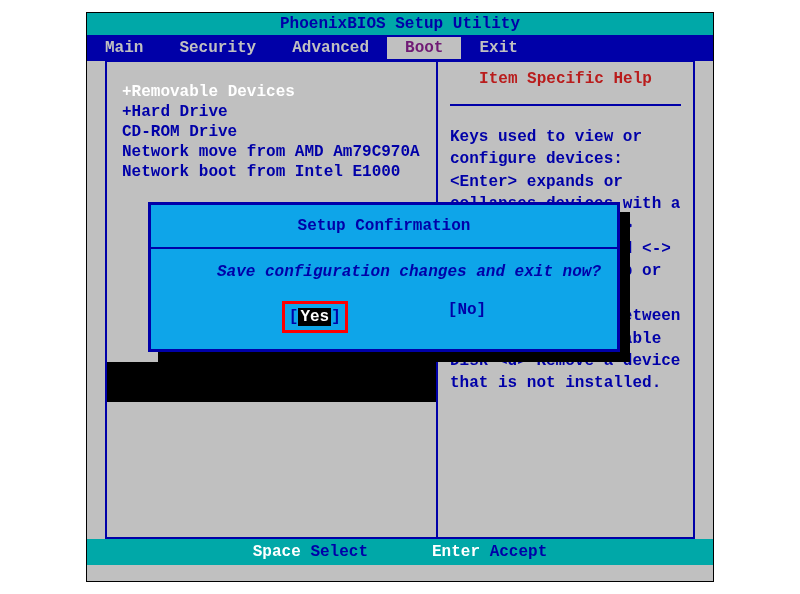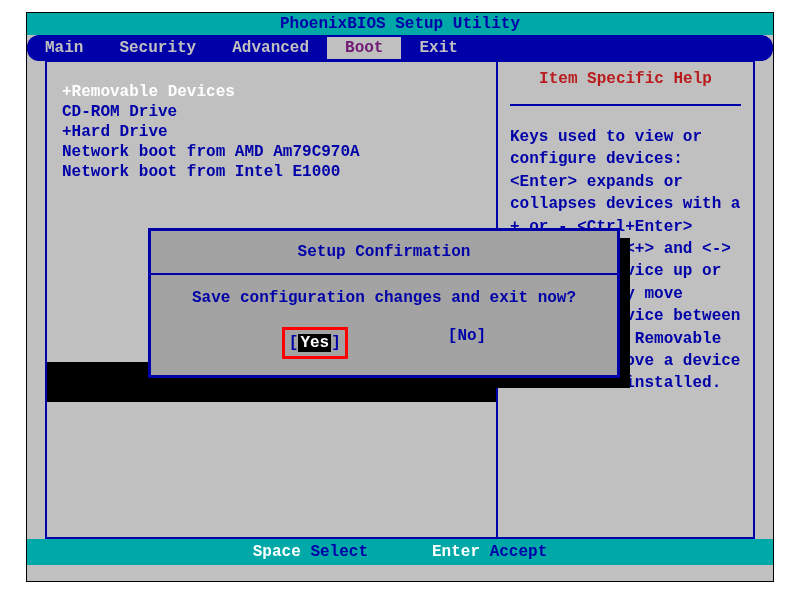--- a/index.html
+++ b/index.html
@@ -11,39 +11,38 @@
       font-family: 'Courier New', monospace;
       font-weight: bold;
       font-size: 16px;
       background: #fff;
       width: 800px;
       height: 594px;
       overflow: hidden;
       position: relative;
     }
     .bios-container {
-      width: 748px;
+      width: 628px;
       height: 570px;
       margin: 12px auto;
       background: #c0c0c0;
       border: 1px solid #000;
     }
     .title-bar {
       background: #00a8a8;
       color: #0000a8;
       text-align: center;
       padding: 2px 0;
       font-weight: bold;
     }
     .menu-bar {
       background: #0000a8;
       color: #c0c0c0;
       display: flex;
       padding: 2px 0;
-      border-radius: 12px;
     }
     .menu-item {
       padding: 2px 18px;
       cursor: pointer;
     }
     .menu-item.active {
       background: #c0c0c0;
       color: #701a75;
     }
     .main-area {
@@ -98,38 +97,39 @@
       padding: 4px 0;
       display: flex;
       justify-content: center;
       gap: 64px;
     }
     .footer-key {
       color: #fff;
     }
     .dialog {
       position: absolute;
-      top: 228px;
+      top: 202px;
       left: 148px;
       width: 472px;
-      background: #a3a3a3;
+      background: #0ea5e9;
       border: 3px solid #0000a8;
       z-index: 10;
       box-shadow: 10px 10px 0 #000;
     }
     .dialog-title {
       color: #0000a8;
       text-align: center;
       padding: 12px 0;
       border-bottom: 2px solid #0000a8;
     }
     .dialog-message {
       color: #0000a8;
-      text-align: center;
-      padding: 14px 8px 20px;
+      text-align: right;
+      padding: 14px 16px 20px;
+      font-style: italic;
     }
     .dialog-buttons {
       display: flex;
       justify-content: center;
       gap: 100px;
       padding-bottom: 16px;
     }
     .dialog-btn {
       color: #0000a8;
       cursor: pointer;
@@ -154,23 +154,23 @@
     <div class="menu-item">Main</div>
     <div class="menu-item">Security</div>
     <div class="menu-item">Advanced</div>
     <div class="menu-item active">Boot</div>
     <div class="menu-item">Exit</div>
   </div>
 
   <div class="main-area">
     <div class="left-panel">
       <div class="boot-item expandable selected">Removable Devices</div>
+      <div class="boot-item expandable">Hard Drive</div>
       <div class="boot-item"> CD-ROM Drive</div>
-      <div class="boot-item expandable">Hard Drive</div>
-      <div class="boot-item"> Network boot from AMD Am79C970A</div>
+      <div class="boot-item"> Network move from AMD Am79C970A</div>
       <div class="boot-item"> Network boot from Intel E1000</div>
       <div class="black-bar"></div>
     </div>
     <div class="right-panel">
       <div class="help-header">Item Specific Help</div>
       <div class="help-text">Keys used to view or configure devices: &lt;Enter&gt; expands or collapses devices with a + or - &lt;Ctrl+Enter&gt; expands all &lt;+&gt; and &lt;-&gt; moves the device up or down. &lt;n&gt; May move removable device between Hard Disk or Removable Disk &lt;d&gt; Remove a device that is not installed.</div>
     </div>
   </div>
 
   <div class="footer-bar">

